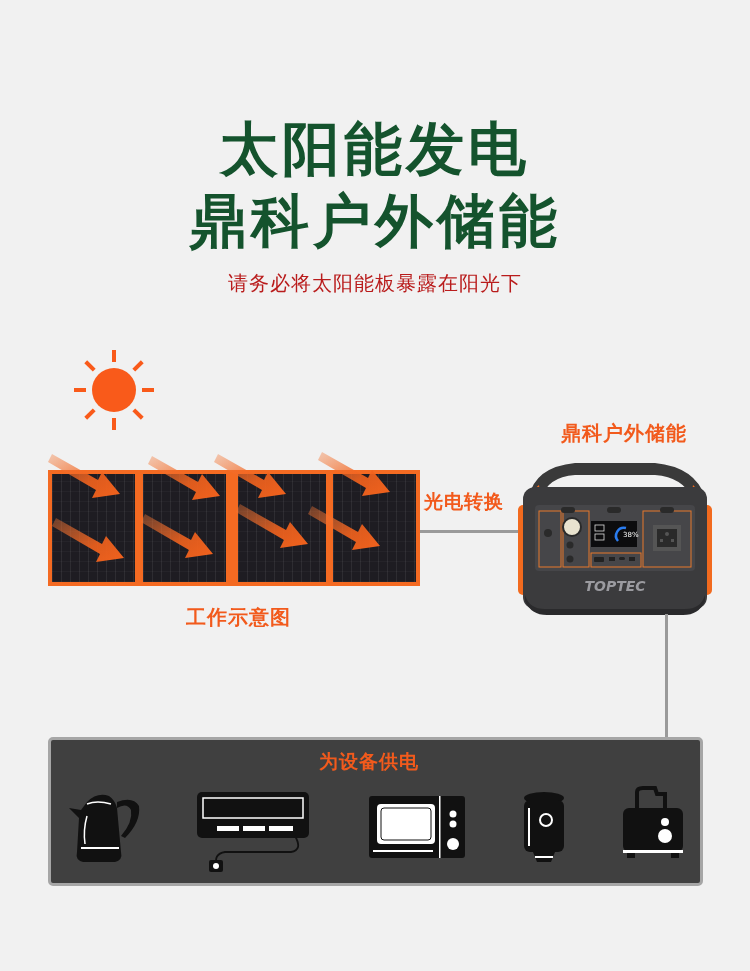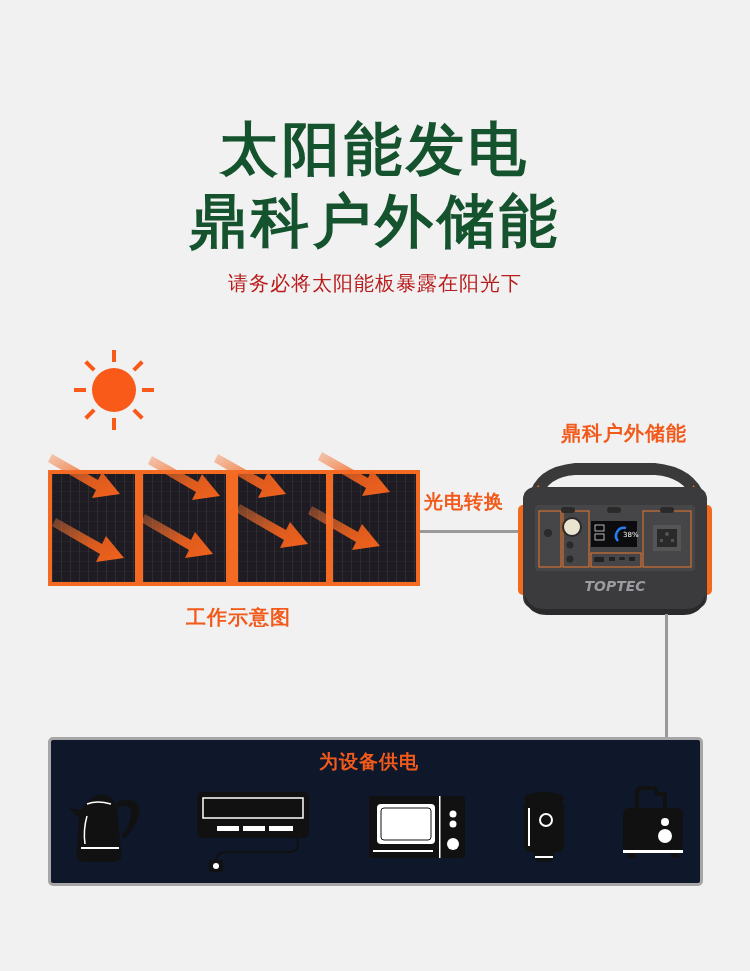--- a/index.html
+++ b/index.html
@@ -17,21 +17,21 @@
   .orange-label { color: #f25a1c; font-weight: bold; font-size: 19px; letter-spacing: 1px; white-space: nowrap; }
   .panels { left: 48px; top: 470px; width: 372px; height: 116px; background: #f46a22; }
   .panel {
     position: absolute; top: 4px; height: 108px; background: #1e1c22;
     background-image: repeating-linear-gradient(90deg, rgba(255,255,255,0.07) 0 1px, transparent 1px 9px),
                       repeating-linear-gradient(0deg, rgba(255,255,255,0.03) 0 1px, transparent 1px 10px);
   }
   .hline { background: #9a9a9a; height: 3px; }
   .vline { background: #9a9a9a; width: 3px; }
   .devices-box {
-    left: 48px; top: 737px; width: 655px; height: 149px; background: #0f172a;
+    left: 48px; top: 737px; width: 655px; height: 149px; background: #404040;
     border: 3px solid #a6a6a6; border-radius: 5px;
   }
   .device { position: absolute; }
 </style>
 </head>
 <body>
 
 <div class="abs title-line" style="top:118px;">太阳能发电</div>
 <div class="abs title-line" style="top:190px;">鼎科户外储能</div>
 <div class="abs subtitle">请务必将太阳能板暴露在阳光下</div>

